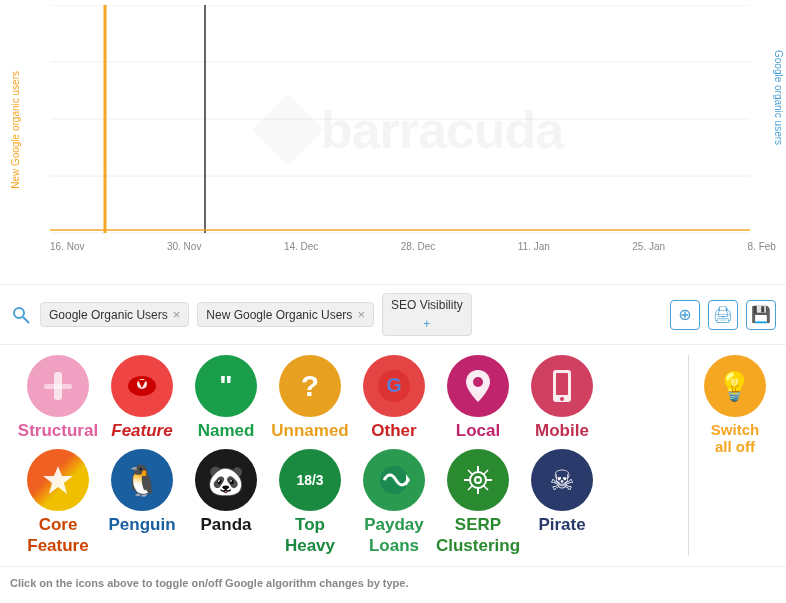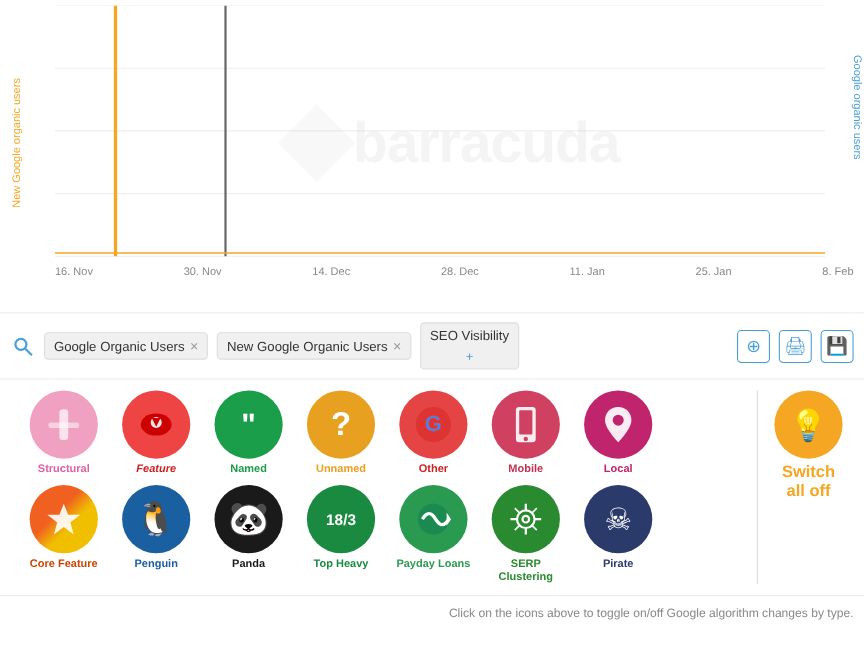--- a/index.html
+++ b/index.html
@@ -176,21 +176,21 @@
       border-radius: 50%;
       display: flex;
       align-items: center;
       justify-content: center;
       font-size: 26px;
       margin-bottom: 4px;
       position: relative;
     }
 
     .algo-label {
-      font-size: 10px;
+      font-size: 17px;
       text-align: center;
       font-weight: bold;
       line-height: 1.2;
     }
 
     
     .circle-structural { background: #f0a0c0; }
     .circle-feature { background: #e44; }
     .circle-named { background: #1a9e4a; }
     .circle-unnamed { background: #e8a020; }
@@ -252,25 +252,26 @@
 
     .switch-label {
       font-size: 15px;
       font-weight: bold;
       color: #f5a623;
       text-align: center;
     }
 
     
     .footer-note {
-      text-align: right;
+      text-align: left;
       font-size: 11px;
       color: #888;
       padding: 10px 10px;
       border-top: 1px solid #eee;
+      font-weight: bold;
     }
 
     
     .x-axis-labels {
       display: flex;
       justify-content: space-between;
       font-size: 10px;
       color: #888;
       padding: 2px 0 0 0;
       gap: 38px;
@@ -406,39 +407,39 @@
         <svg width="38" height="38" viewBox="0 0 38 38">
           <circle cx="19" cy="19" r="16" fill="#dd3333"></circle>
           <text x="19" y="25" font-size="20" font-weight="bold" fill="#4285F4" text-anchor="middle">G</text>
           <text x="19" y="25" font-size="20" font-weight="bold" fill="none" text-anchor="middle" stroke="#EA4335" stroke-width="0.5">G</text>
         </svg>
       </div>
       <span class="algo-label label-other">Other</span>
     </div>
 
     <div class="algo-item">
+      <div class="algo-circle circle-local">
+        <svg width="32" height="36" viewBox="0 0 32 36">
+          <ellipse cx="16" cy="14" rx="10" ry="11" fill="#fff" opacity="0.15"></ellipse>
+          <path d="M16 2 C9 2 4 7 4 14 C4 22 16 34 16 34 C16 34 28 22 28 14 C28 7 23 2 16 2Z" fill="#fff" opacity="0.9"></path>
+          <circle cx="16" cy="14" r="5" fill="#c0246c"></circle>
+        </svg>
+      </div>
+      <span class="algo-label label-local">Local</span>
+    </div>
+
+    <div class="algo-item">
       <div class="algo-circle circle-mobile">
         <svg width="24" height="36" viewBox="0 0 24 36">
           <rect x="3" y="2" width="18" height="32" rx="3" fill="#fff" opacity="0.9"></rect>
           <rect x="6" y="5" width="12" height="22" rx="1" fill="#d04060"></rect>
           <circle cx="12" cy="31" r="2" fill="#d04060"></circle>
         </svg>
       </div>
       <span class="algo-label label-mobile">Mobile</span>
-    </div>
-
-    <div class="algo-item">
-      <div class="algo-circle circle-local">
-        <svg width="32" height="36" viewBox="0 0 32 36">
-          <ellipse cx="16" cy="14" rx="10" ry="11" fill="#fff" opacity="0.15"></ellipse>
-          <path d="M16 2 C9 2 4 7 4 14 C4 22 16 34 16 34 C16 34 28 22 28 14 C28 7 23 2 16 2Z" fill="#fff" opacity="0.9"></path>
-          <circle cx="16" cy="14" r="5" fill="#c0246c"></circle>
-        </svg>
-      </div>
-      <span class="algo-label label-local">Local</span>
     </div>
 
     <div class="algo-item">
       <div class="algo-circle circle-core">
         <svg width="36" height="36" viewBox="0 0 36 36">
           <polygon points="18,4 22,14 33,14 24,21 27,32 18,25 9,32 12,21 3,14 14,14" fill="#fff" opacity="0.9"></polygon>
         </svg>
       </div>
       <span class="algo-label label-core">Core Feature</span>
     </div>

